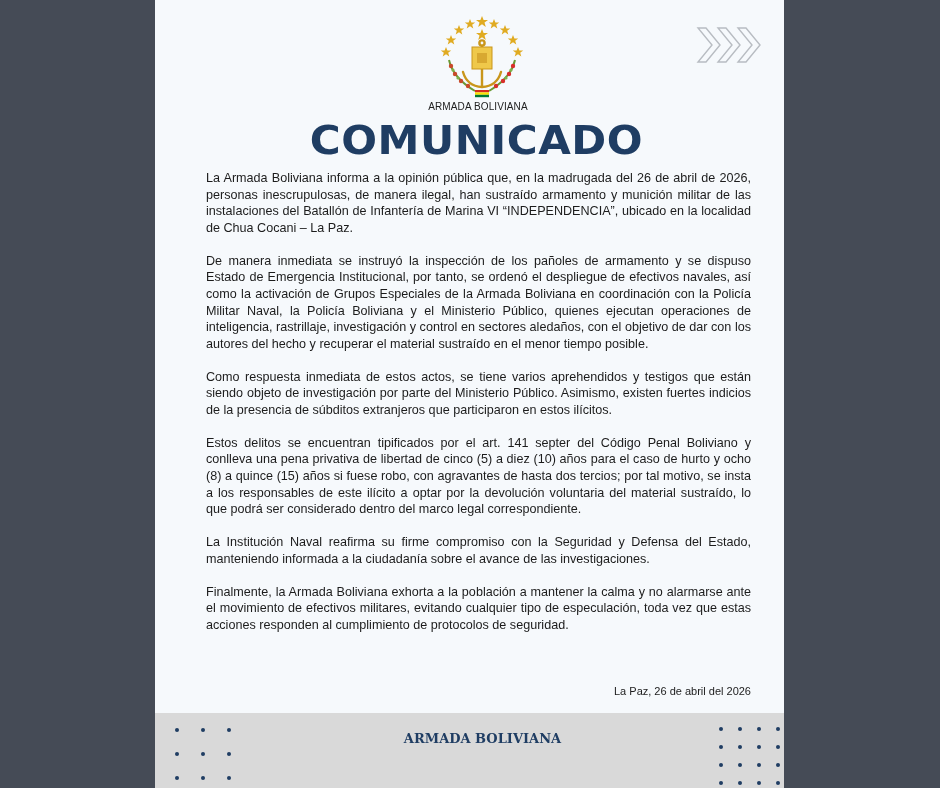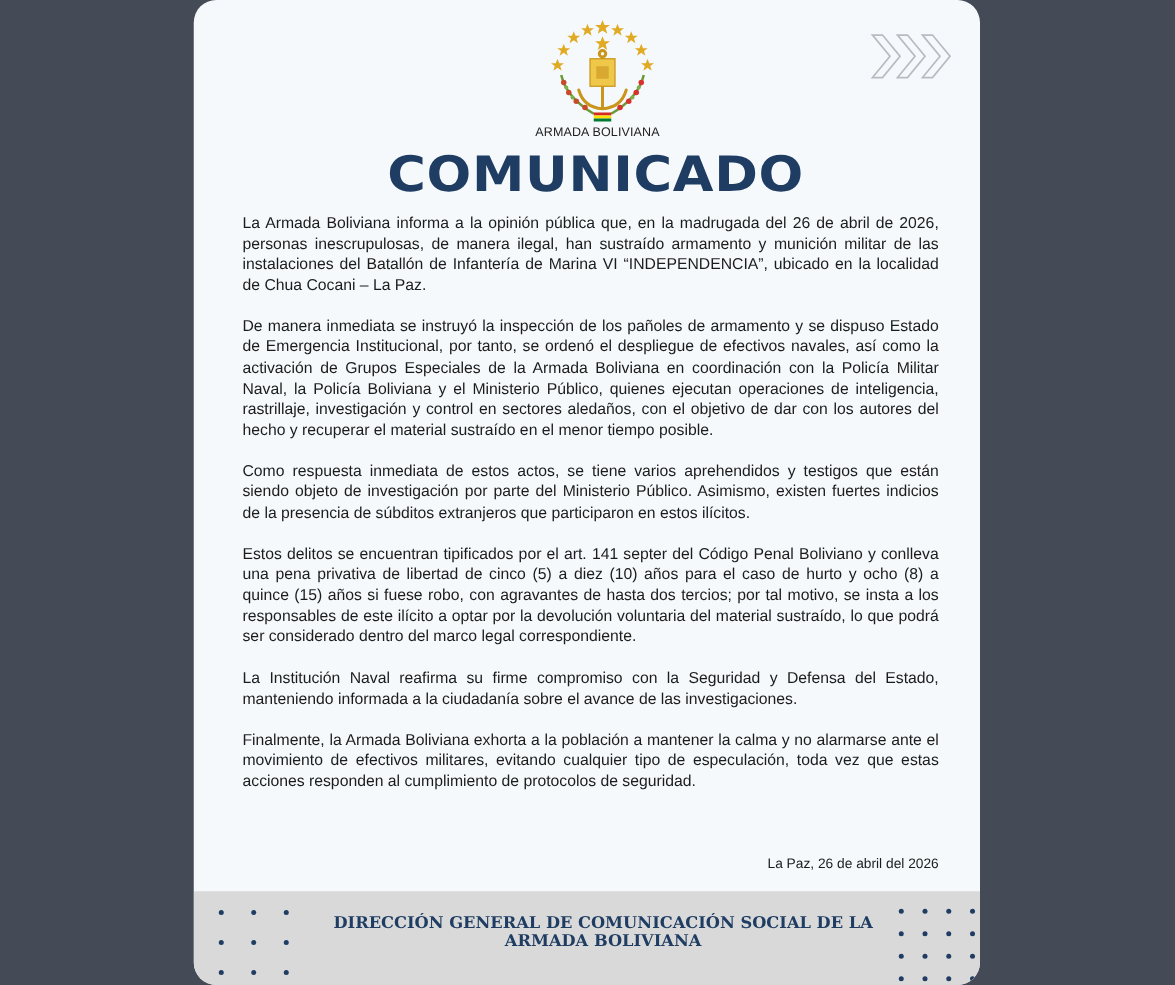--- a/index.html
+++ b/index.html
@@ -8,21 +8,20 @@
       background: #454b56;
       font-family: "Liberation Sans", "DejaVu Sans", sans-serif;
       position: relative;
     }
     .page {
       position: absolute;
       left: 155px; top: 0;
       width: 629px; height: 788px;
       background: #f6f9fc;
       overflow: hidden;
-      border-radius: 18px;
     }
     .emblem {
       position: absolute;
       left: 284px; top: 14px;
       width: 86px; height: 86px;
     }
     .org-label {
       position: absolute;
       left: 0; width: 646px;
       top: 101px;
@@ -53,20 +52,21 @@
       position: absolute;
       left: 39px; top: 170px;
       width: 557px;
       font-size: 12.6px;
       line-height: 16.6px;
       color: #1c1c1c;
     }
     .body-text p {
       text-align: justify;
       margin-bottom: 16.4px;
+      margin-left: 12px;
     }
     .date {
       position: absolute;
       right: 33px; top: 685px;
       font-size: 11px;
       color: #1c1c1c;
     }
     .footer {
       position: absolute;
       left: 0; top: 713px;
@@ -188,21 +188,20 @@
         <span></span>
         <span></span>
       <span></span>
         <span></span>
         <span></span>
       <span></span>
         <span></span>
         <span></span>
     </div>
     <div class="footer-text">
-      <div>DIRECCIÓN GENERAL DE COMUNICACIÓN SOCIAL DE LA</div>
       <div>ARMADA BOLIVIANA</div>
     </div>
     <div class="dots dots-right">
       <span></span>
         <span></span>
         <span></span>
         <span></span>
       <span></span>
         <span></span>
         <span></span>

